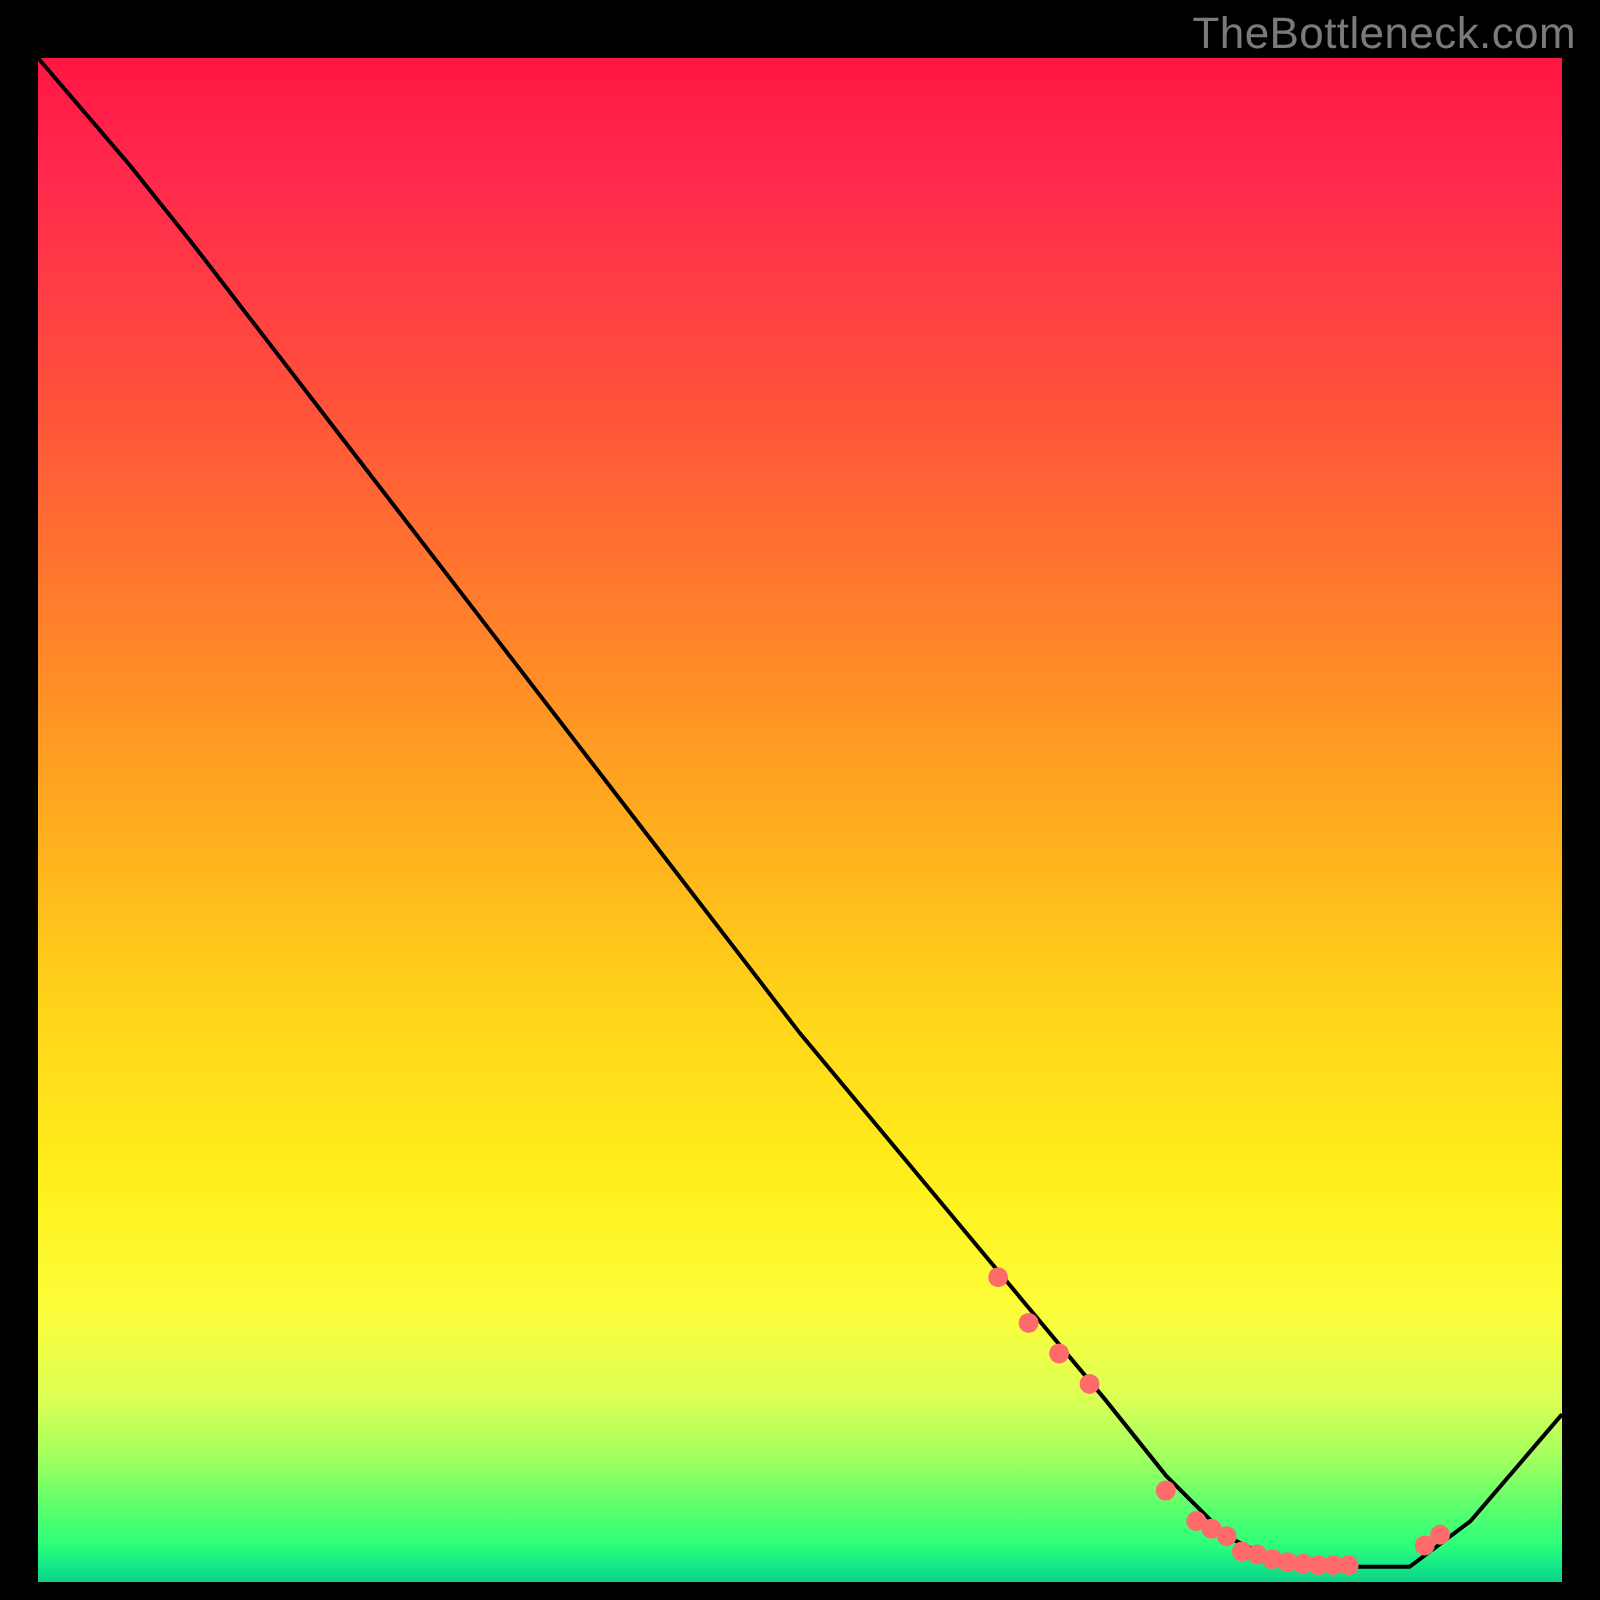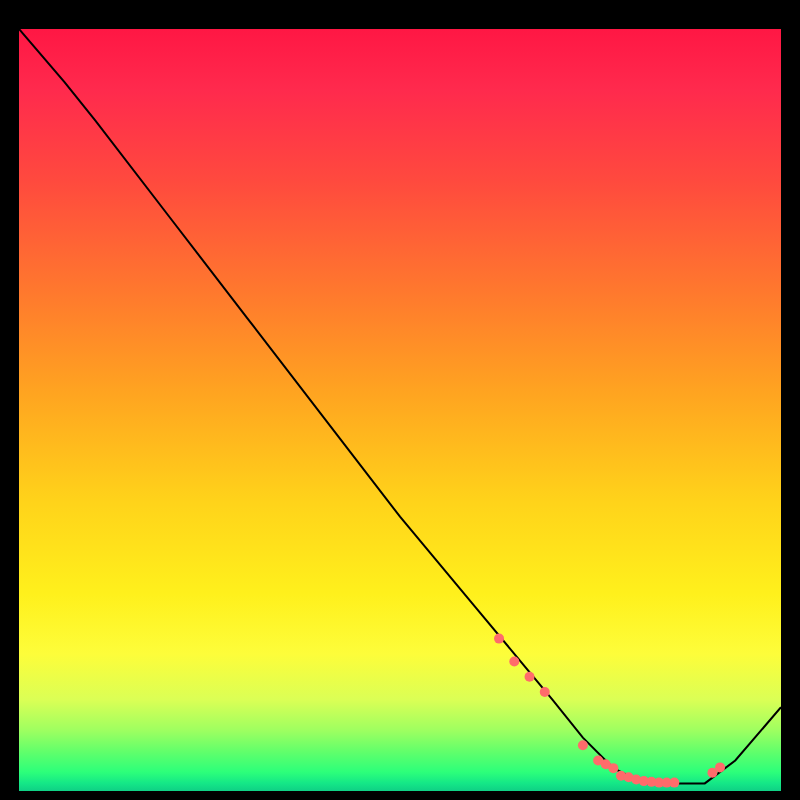--- a/index.html
+++ b/index.html
@@ -61,20 +61,21 @@
     left: 0; top: 0;
     width: 100%;
     height: 100%;
     z-index: 2;
   }
 </style>
 </head>
 <body>
 
 <div class="wrap">
+  <div class="watermark">TheBottleneck.com</div>
 
   <div class="plot">
     <div class="gradient"></div>
     <svg class="curve" viewBox="0 0 100 100" preserveAspectRatio="none">
       <g id="line-group">
           <path d="M0.000 0.000 L6.000 7.000 L10.000 12.000 L20.000 25.000 L30.000 38.000 L40.000 51.000 L50.000 64.000 L60.000 76.000 L65.000 82.000 L70.000 88.000 L74.000 93.000 L78.000 97.000 L82.000 99.000 L86.000 99.000 L90.000 99.000 L94.000 96.000 L100.000 89.000" fill="none" stroke="#000000" stroke-width="2" vector-effect="non-scaling-stroke"></path>
         </g>
       <g id="marker-group">
           <circle cx="63.000" cy="80.000" r="0.656" fill="#ff6b6b"></circle>
           <circle cx="65.000" cy="83.000" r="0.656" fill="#ff6b6b"></circle>

